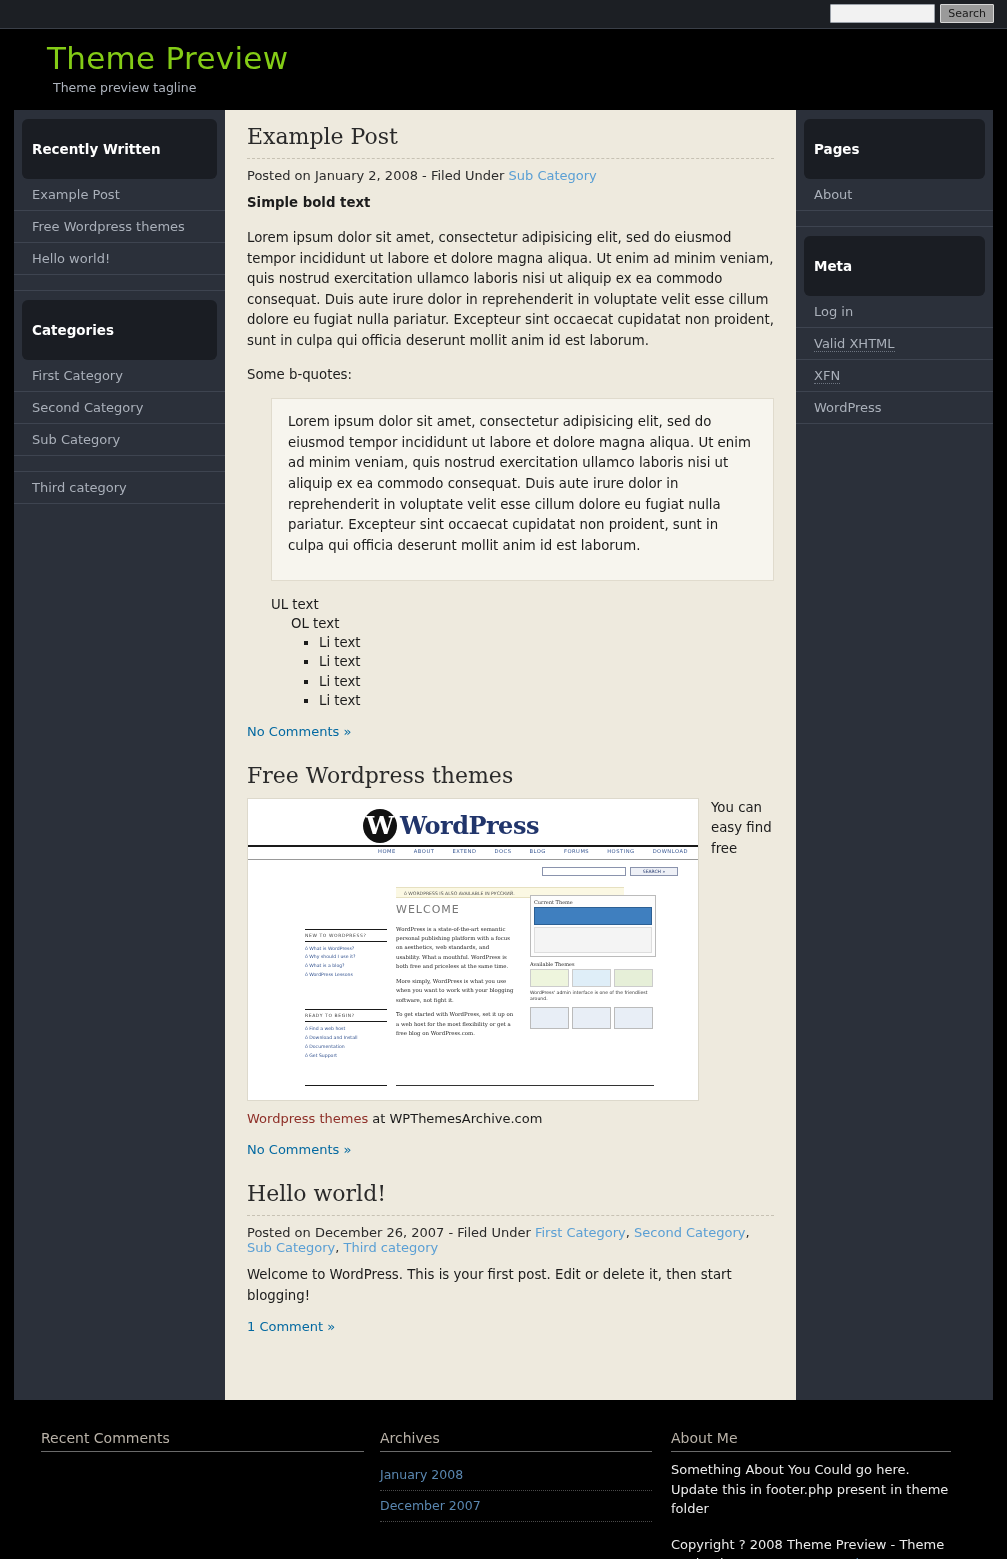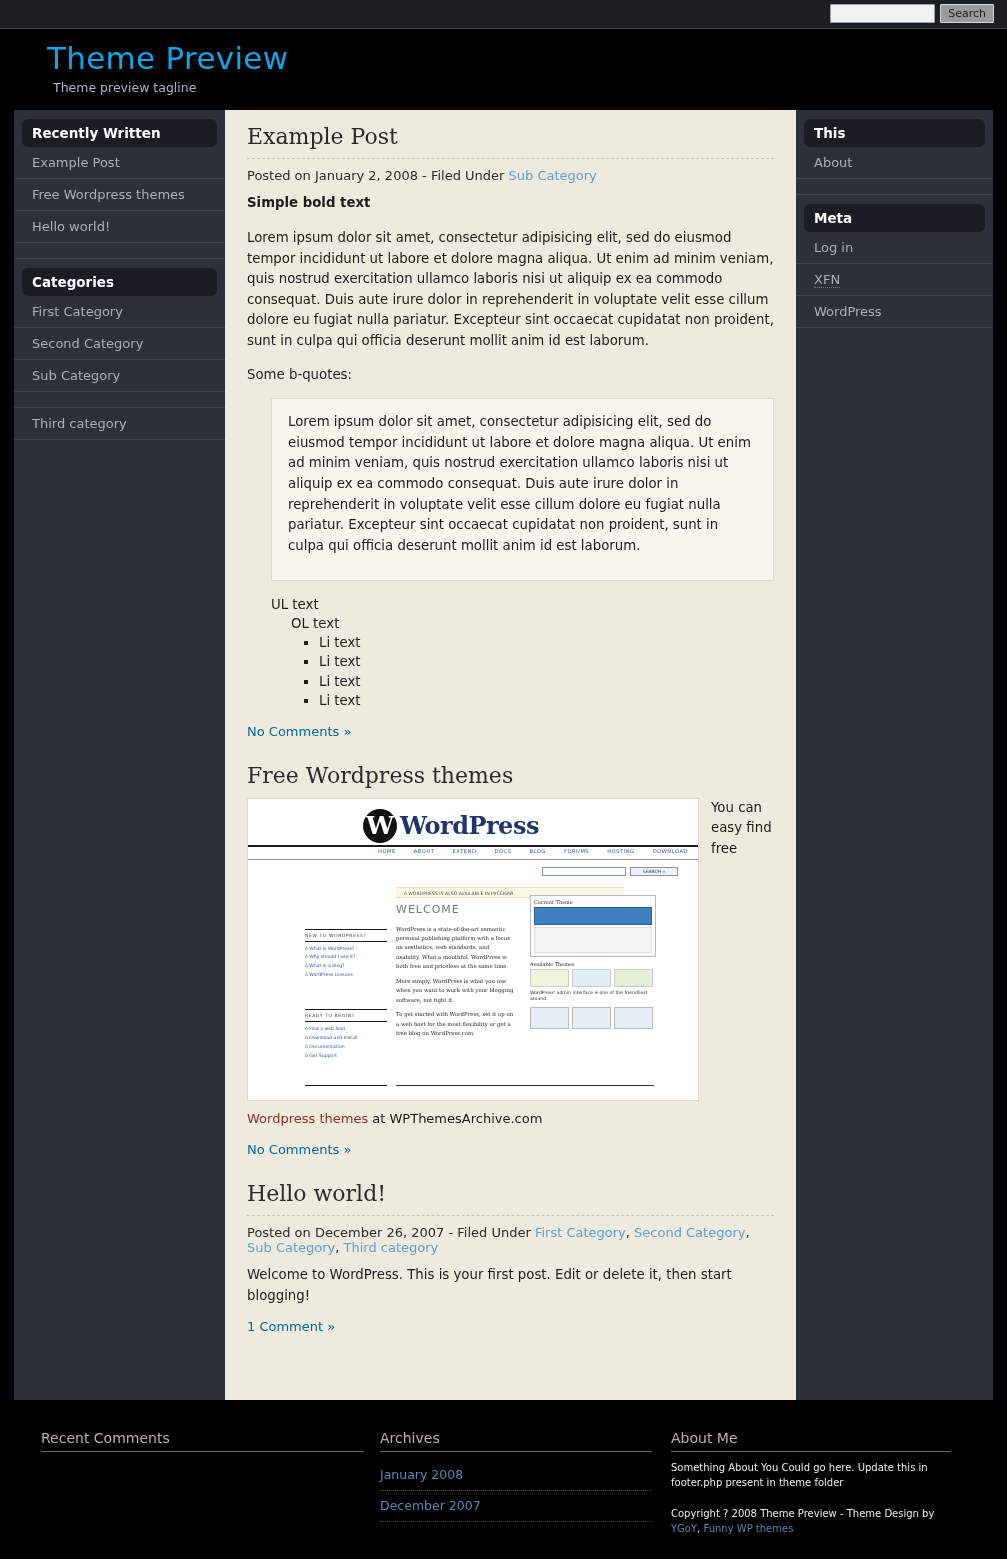--- a/index.html
+++ b/index.html
@@ -30,39 +30,39 @@
     border:1px solid #d6d6d6; border-radius:1px;
     font-family:"DejaVu Sans", sans-serif; font-size:11px; line-height:17px;
     cursor:pointer;
   }
 
   
   .site-header { position:absolute; left:0; top:30px; width:1007px; height:78px; background:#000; }
   .site-title {
     position:absolute; left:47px; top:10px;
     font-family:"DejaVu Sans", sans-serif; font-size:31px; font-weight:400;
-    color:#0ea5e9; letter-spacing:0.3px;
+    color:#84cc16; letter-spacing:0.3px;
   }
   .site-tagline {
     position:absolute; left:53px; top:50px;
     font-size:12.5px; color:#aeb4be;
   }
 
   
   .wrap { position:absolute; left:14px; top:110px; width:979px; height:1290px; }
 
   .sidebar {
     position:absolute; top:0; width:211px; height:1290px;
     background:#2b303a;
   }
   .sidebar-left { left:0; }
   .sidebar-right { left:782px; width:197px; }
 
   .widget-title {
-    margin:9px 8px 0 8px; padding:6px 10px;
+    margin:9px 8px 0 8px; padding:22px 10px;
     background:#1a1d23; border-radius:6px;
     font-size:13.5px; font-weight:bold; color:#ffffff;
   }
   .widget-list { list-style:none; margin:0; padding:0; }
   .widget-list li {
     border-bottom:1px solid #3e4450;
     padding:8px 0 8px 18px;
   }
   .widget-list li.nested { padding-left:18px; }
   .widget-list li.spacer { padding:0; height:16px; border-bottom:1px solid #3e4450; }
@@ -159,21 +159,21 @@
   .footer { position:absolute; left:0; top:1400px; width:1007px; height:159px; background:#000; }
   .fcol { position:absolute; top:30px; }
   .fcol h3 {
     margin:0 0 8px 0; padding-bottom:5px;
     border-bottom:1px solid #6a6a6a;
     font-size:14px; font-weight:400; color:#b9b2a8;
   }
   .fcol ul { list-style:none; margin:0; padding:0; }
   .fcol li { border-bottom:1px dotted #4a4a4a; padding:6px 0; font-size:12.5px; line-height:1.45; color:#e8e8e8; }
   .fcol a { color:#5a87b0; text-decoration:none; }
-  .fcol p { margin:6px 0 0 0; font-size:10px; line-height:1.5; color:#ececec; }
+  .fcol p { margin:6px 0 0 0; font-size:13px; line-height:1.5; color:#ececec; }
   .copyright { margin-top:16px !important; }
   .copyright a { color:#5a87b0; }
 </style>
 </head>
 <body>
 
 <div id="page">
 
   <div class="topbar">
     <div class="search-wrap">
@@ -335,29 +335,30 @@
           <span>Posted on December 26, 2007 - Filed Under </span><a class="cat-link" href="#">First Category</a><span>, </span><a class="cat-link" href="#">Second Category</a><span>, </span><a class="cat-link" href="#">Sub Category</a><span>, </span><a class="cat-link" href="#">Third category</a>
         </div>
         <p>Welcome to WordPress. This is your first post. Edit or delete it, then start blogging!</p>
         <a class="comments-link" href="#">1 Comment »</a>
       </div>
 
     </div>
 
     <div class="sidebar sidebar-right">
 
-      <div class="widget-title">This</div>
+      <div class="widget-title">Pages</div>
       <ul class="widget-list">
         <li><a href="#">About</a></li>
         <li class="spacer"></li>
       </ul>
 
       <div class="widget-title">Meta</div>
       <ul class="widget-list">
         <li><a href="#">Log in</a></li>
+        <li><a class="dotted" href="#">Valid XHTML</a></li>
         <li><a class="dotted" href="#">XFN</a></li>
         <li><a href="#">WordPress</a></li>
       </ul>
     </div>
 
   </div>
 
   <div class="footer">
 
     <div class="fcol" style="left:41px; width:323px;">

